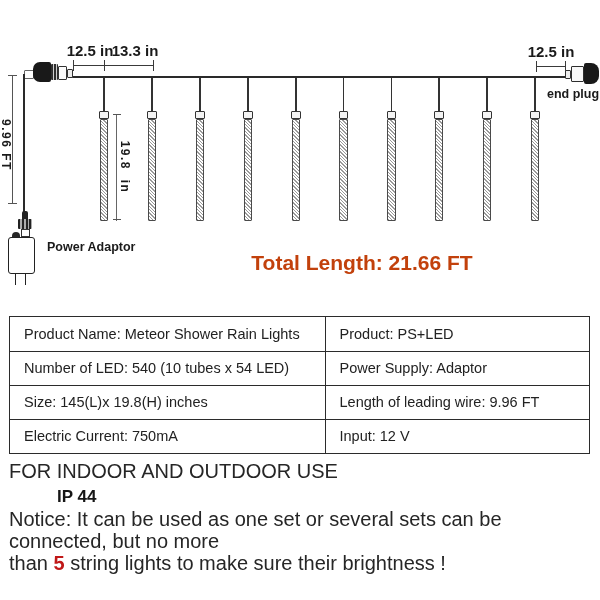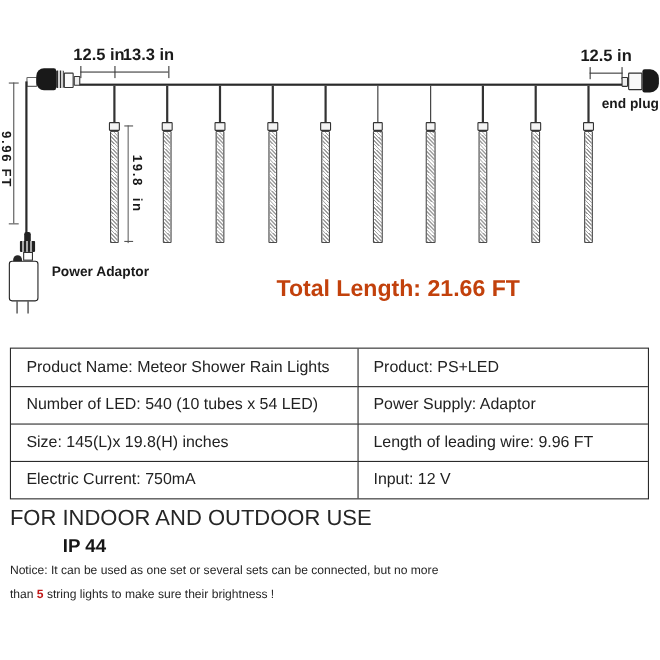--- a/index.html
+++ b/index.html
@@ -29,21 +29,21 @@
   #spec-table{position:absolute;left:9px;top:316px;width:581px;height:137.5px;
               border:1.6px solid #2b2b2b;display:grid;grid-template-columns:314.5px 1fr;
               grid-template-rows:repeat(4,1fr);box-sizing:border-box;background:#fff;}
   .cell{display:flex;align-items:center;padding-left:14px;font-size:14.5px;color:#222;
         border-top:1.3px solid #2b2b2b;white-space:nowrap;overflow:hidden;}
   .cell.r{border-left:1.3px solid #2b2b2b;}
   .cell.row0{border-top:none;}
   
   #usage-line{position:absolute;left:9px;top:459.5px;font-size:20px;color:#262626;}
   #ip-rating{position:absolute;left:9px;top:487px;font-size:17px;font-weight:bold;color:#161616;margin-left:48px;}
-  #notice{position:absolute;left:9px;top:509px;width:566px;font-size:11px;color:#262626;
+  #notice{position:absolute;left:9px;top:509px;width:566px;font-size:20px;color:#262626;
           line-height:21.8px;}
   .red5{font-weight:bold;color:#c01818;}
   #total-length{position:absolute;left:316px;top:263px;transform:translate(-50%,-50%);
                 font-size:21px;font-weight:bold;color:#c2410c;white-space:nowrap;margin-left:46px;}
   #power-adaptor-label{position:absolute;left:47px;top:241px;font-weight:bold;font-size:12.5px;
                        color:#1a1a1a;line-height:1;}
   #end-plug-label{font-size:12.5px;}
 </style>
 </head>
 <body>

